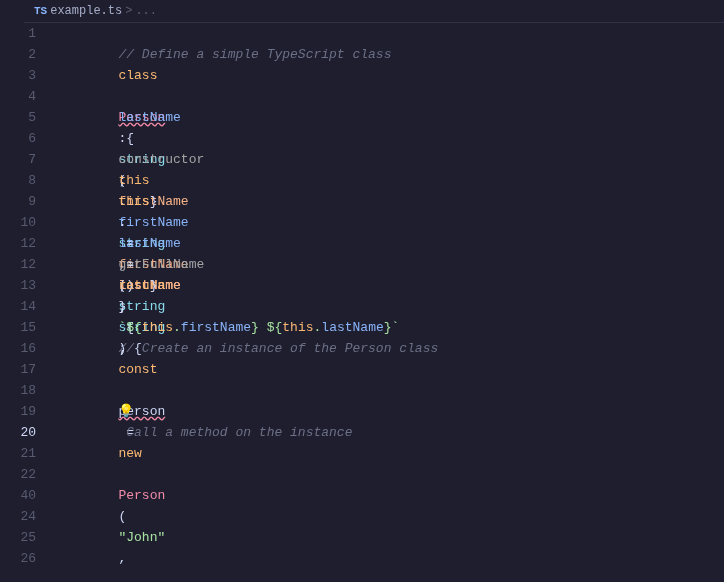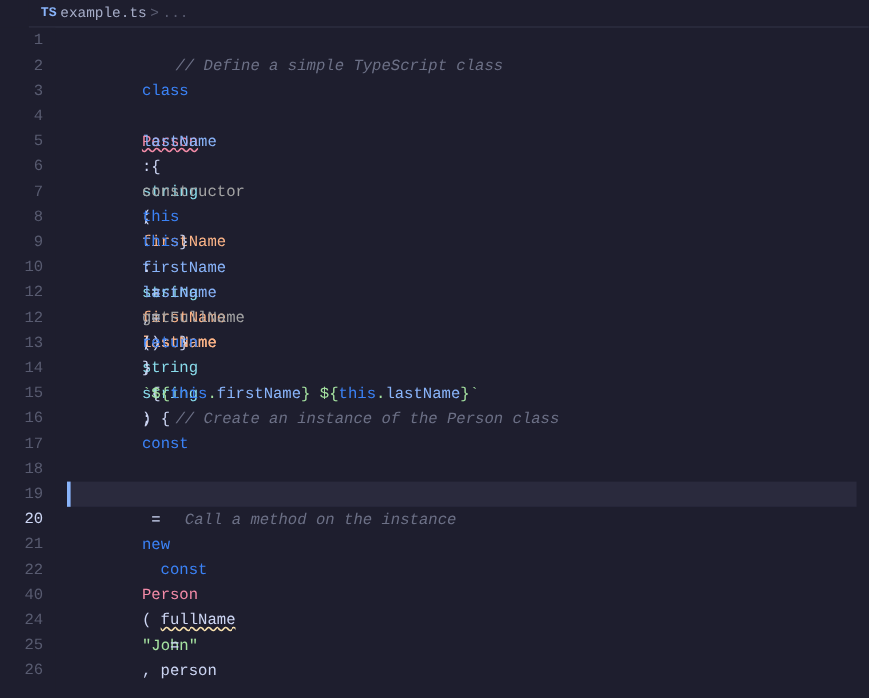--- a/index.html
+++ b/index.html
@@ -68,22 +68,22 @@
     .code-line {
       height: 21px;
       line-height: 21px;
       white-space: pre;
       position: relative;
     }
     .code-line.active-line {
       background: #2a2a3d;
     }
     
-    .c-comment { color: #6c7086; font-style: italic; margin-left: 28px; }
-    .c-keyword { color: #3b82f6; }
+    .c-comment { color: #6c7086; font-style: italic; }
+    .c-keyword { color: #fdba74; }
     .c-class-name { color: #f38ba8; }
     .c-type { color: #89dceb; }
     .c-string { color: #a6e3a1; }
     .c-property { color: #89b4fa; }
     .c-method { color: #a3a3a3; }
     .c-variable { color: #cdd6f4; }
     .c-punctuation { color: #cdd6f4; }
     .c-param { color: #fab387; }
     .c-template { color: #a6e3a1; }
     .c-emoji { color: #f9e2af; }
@@ -255,36 +255,20 @@
         
       </div>
 
       <div class="code-line">&nbsp;</div>
 
       <div class="code-line">
         <span class="c-emoji">💡</span>
         <span class="c-comment"> Call a method on the instance</span>
       </div>
 
-      <div class="code-line active-line" style="position:relative;">
-        <div class="left-accent"></div>
-        <span style="padding-left:3px;">
-          <span class="c-keyword">const</span>
-          <span> </span>
-          <span class="c-variable underline-squiggle-yellow">fullName</span>
-          <span> = </span>
-          <span class="c-variable">person</span>
-          
-          
-          
-          
-          
-          
-        </span>
-      </div>
 
       <div class="code-line">&nbsp;</div>
 
       <div class="code-line">&nbsp;</div>
 
       <div class="code-line">&nbsp;</div>
 
       <div class="code-line">&nbsp;</div>
 
       <div class="code-line">&nbsp;</div>

